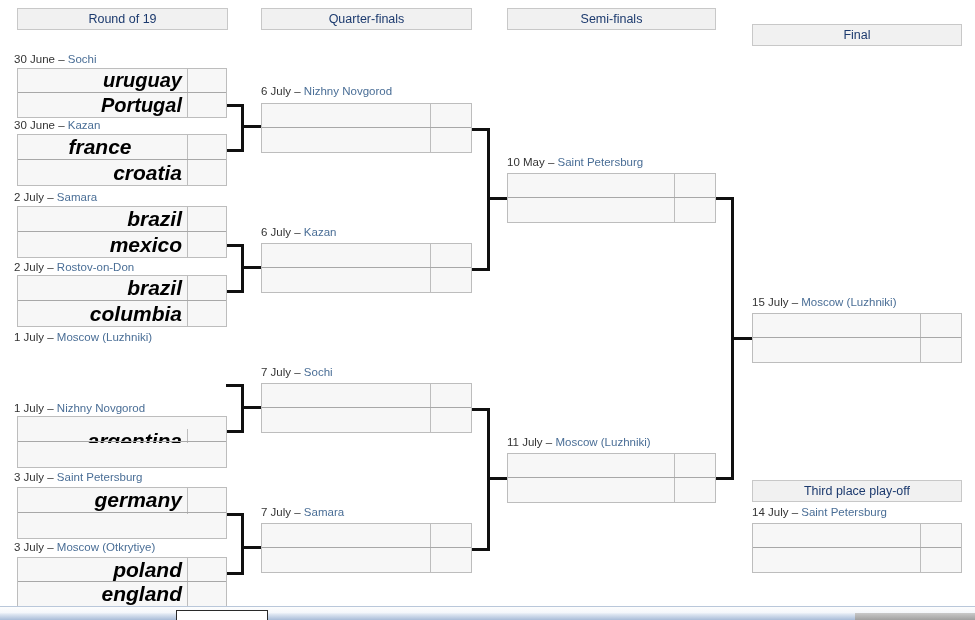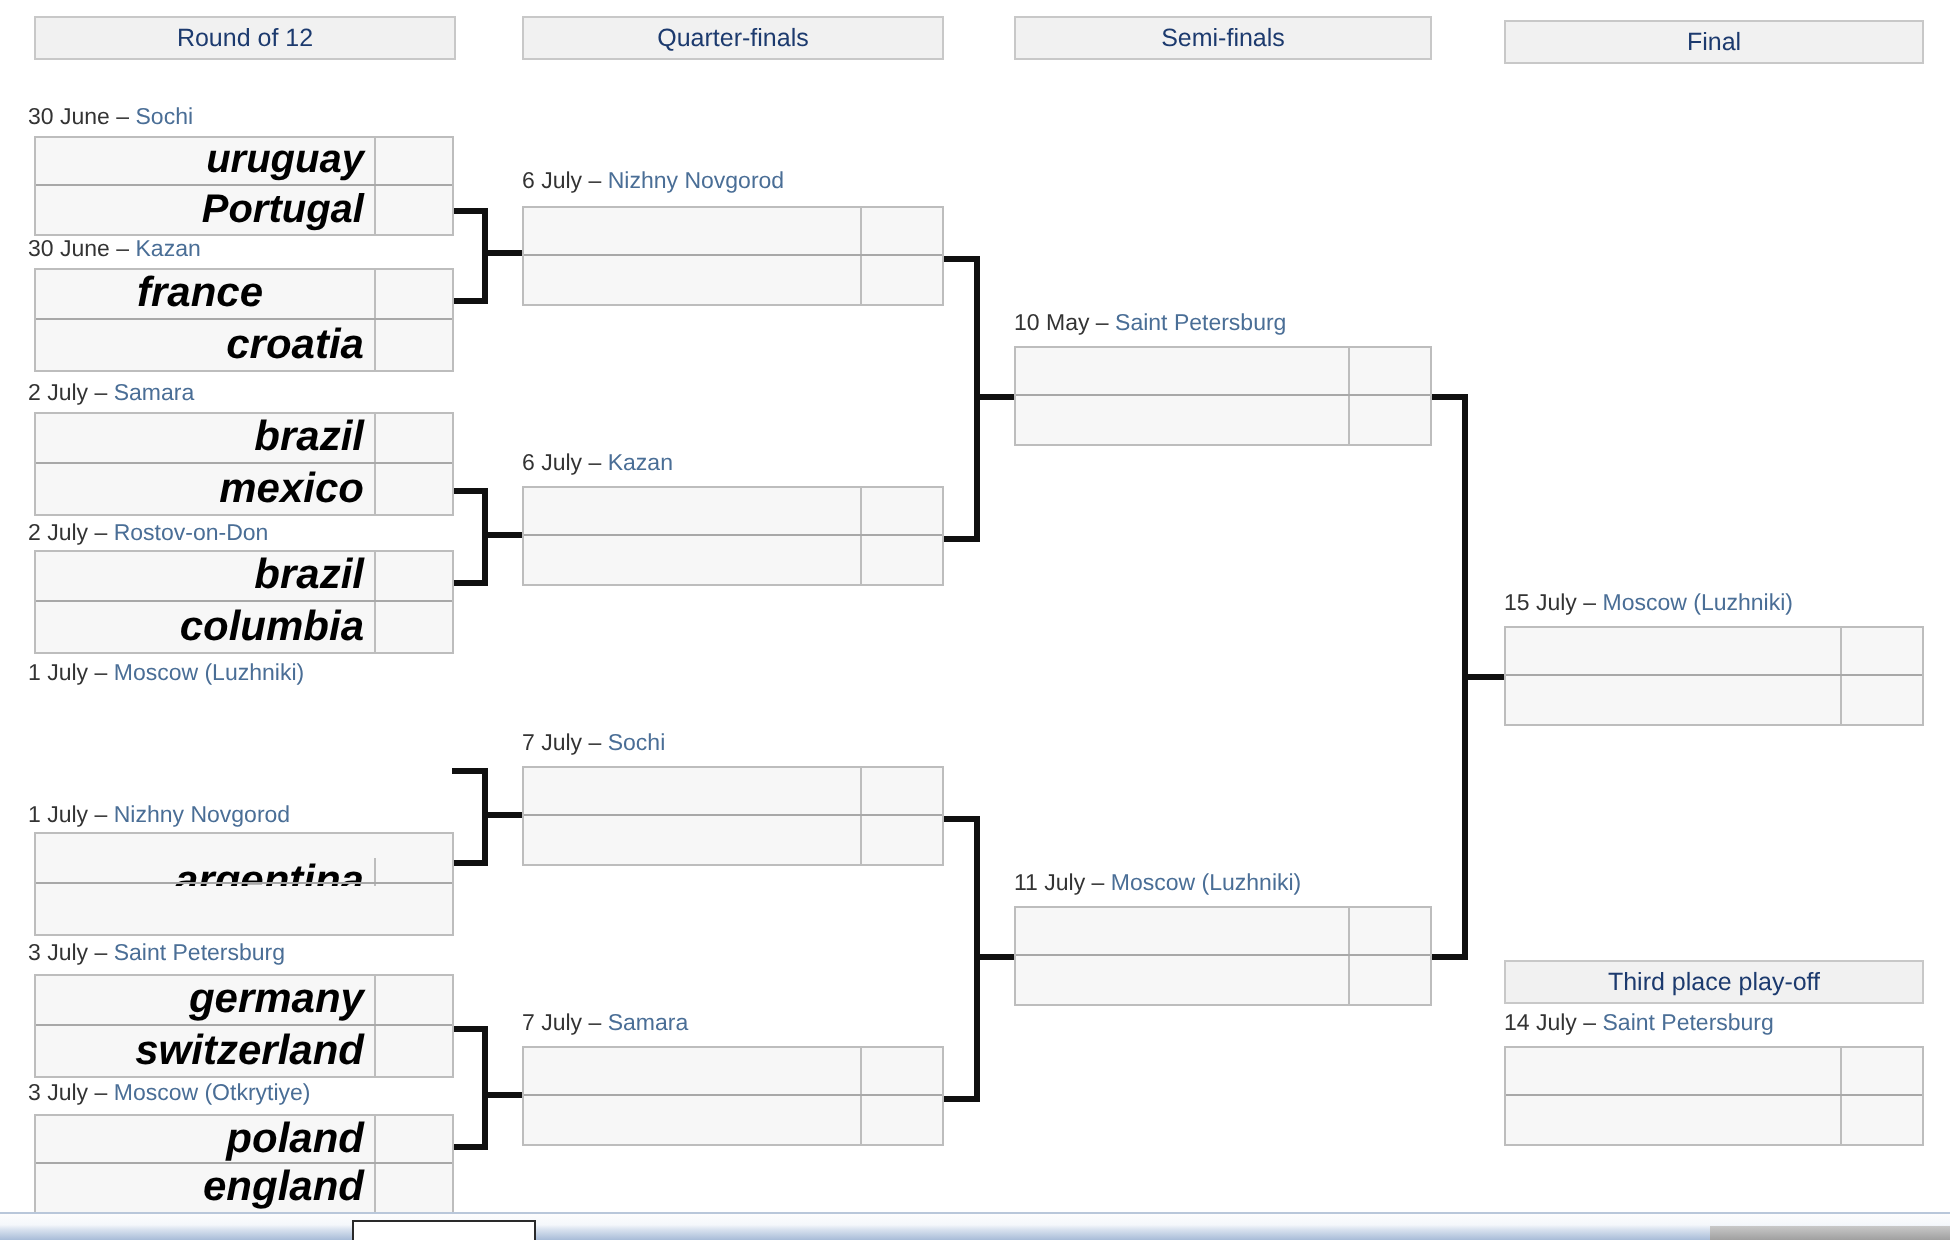--- a/index.html
+++ b/index.html
@@ -126,24 +126,24 @@
     width: 120px;
     height: 8px;
     background: linear-gradient(to bottom, #c9c9c9, #9a9a9a);
   }
 </style>
 </head>
 <body>
 
 <div id="bracket-root">
 
-  <div class="round-header" style="left:17px; top:8px; width:211px;">Round of 12</div>
+  <div class="round-header" style="left:17px; top:8px; width:211px;">Round of 19</div>
   <div class="round-header" style="left:261px; top:8px; width:211px;">Quarter-finals</div>
   <div class="round-header" style="left:507px; top:8px; width:209px;">Semi-finals</div>
-  <div class="round-header" style="left:752px; top:10px; width:210px;">Final</div>
+  <div class="round-header" style="left:752px; top:24px; width:210px;">Final</div>
   <div class="round-header" style="left:752px; top:480px; width:210px;">Third place play-off</div>
 
   <div class="conn conn-h" style="left:226px; top:104px; width:18px;"></div>
   <div class="conn conn-h" style="left:226px; top:149px; width:18px;"></div>
   <div class="conn conn-v" style="left:241px; top:104px; height:48px;"></div>
   <div class="conn conn-h" style="left:241px; top:125px; width:22px;"></div>
 
   <div class="conn conn-h" style="left:226px; top:244px; width:18px;"></div>
   <div class="conn conn-h" style="left:226px; top:290px; width:18px;"></div>
   <div class="conn conn-v" style="left:241px; top:244px; height:49px;"></div>
@@ -264,21 +264,20 @@
     <span class="lbl-date">3 July</span>
     <span class="lbl-dash">–</span>
     <span class="lbl-venue">Saint Petersburg</span>
   </div>
   <div class="match-box" style="left:17px; top:487px; width:210px; height:52px;">
     <div class="match-row row-top" style="height:26px;">
       <div class="team-cell" style="right:38px; font-size:21px; line-height:24px;">germany</div>
       <div class="score-cell" style="width:38px; line-height:24px;"></div>
     </div>
     <div class="match-row row-bottom" style="height:26px;">
-      <div class="team-cell" style="right:38px; font-size:21px; line-height:25px;">switzerland</div>
       <div class="score-cell" style="width:38px; line-height:25px;"></div>
     </div>
   </div>
 
   <div class="match-label" style="left:14px; top:541px;">
     <span class="lbl-date">3 July</span>
     <span class="lbl-dash">–</span>
     <span class="lbl-venue">Moscow (Otkrytiye)</span>
   </div>
   <div class="match-box" style="left:17px; top:557px; width:210px; height:50px;">

